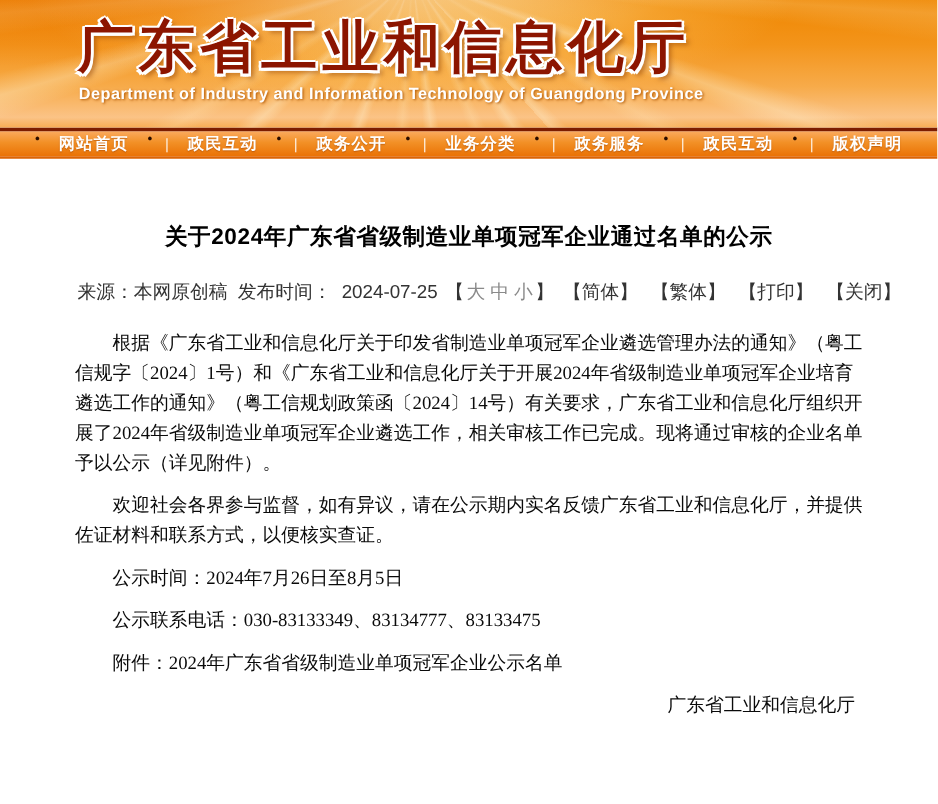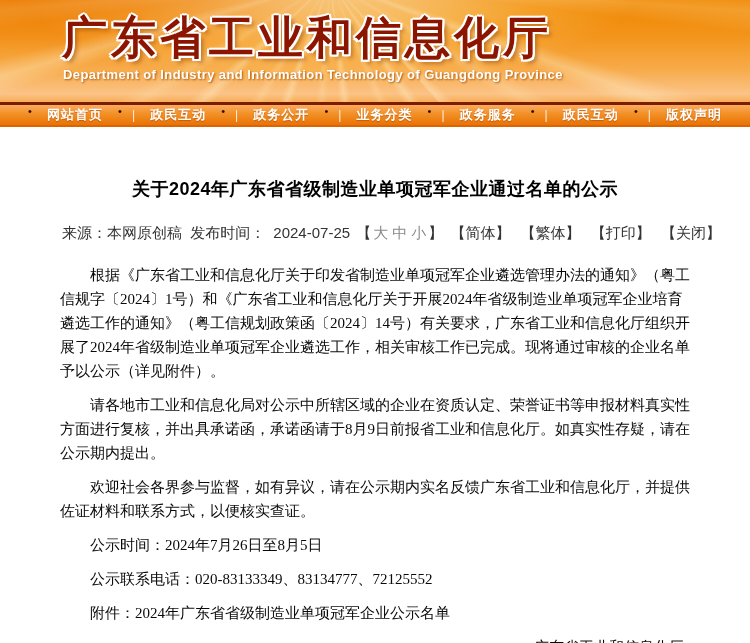--- a/index.html
+++ b/index.html
@@ -182,21 +182,20 @@
     <span class="seg">2024-07-25</span>
     <span>【</span><span class="dim">大</span><span class="dim">中</span><span class="dim">小</span><span>】</span>
     <span class="ctrl">【简体】</span>
     <span class="ctrl">【繁体】</span>
     <span class="ctrl">【打印】</span>
     <span class="ctrl">【关闭】</span>
   </div>
 
   <div class="body-text">
     <p>根据《广东省工业和信息化厅关于印发省制造业单项冠军企业遴选管理办法的通知》（粤工信规字〔2024〕1号）和《广东省工业和信息化厅关于开展2024年省级制造业单项冠军企业培育遴选工作的通知》（粤工信规划政策函〔2024〕14号）有关要求，广东省工业和信息化厅组织开展了2024年省级制造业单项冠军企业遴选工作，相关审核工作已完成。现将通过审核的企业名单予以公示（详见附件）。</p>
-    <p>请各地市工业和信息化局对公示中所辖区域的企业在资质认定、荣誉证书等申报材料真实性方面进行复核，并出具承诺函，承诺函请于8月9日前报省工业和信息化厅。如真实性存疑，请在公示期内提出。</p>
     <p>欢迎社会各界参与监督，如有异议，请在公示期内实名反馈广东省工业和信息化厅，并提供佐证材料和联系方式，以便核实查证。</p>
     <p>公示时间：2024年7月26日至8月5日</p>
-    <p>公示联系电话：020-83133349、83134777、72125552</p>
+    <p>公示联系电话：030-83133349、83134777、83133475</p>
     <p class="attachment">附件：2024年广东省省级制造业单项冠军企业公示名单</p>
     <div class="sign-org">广东省工业和信息化厅</div>
 
   </div>
 </div>
 
 </body></html>

